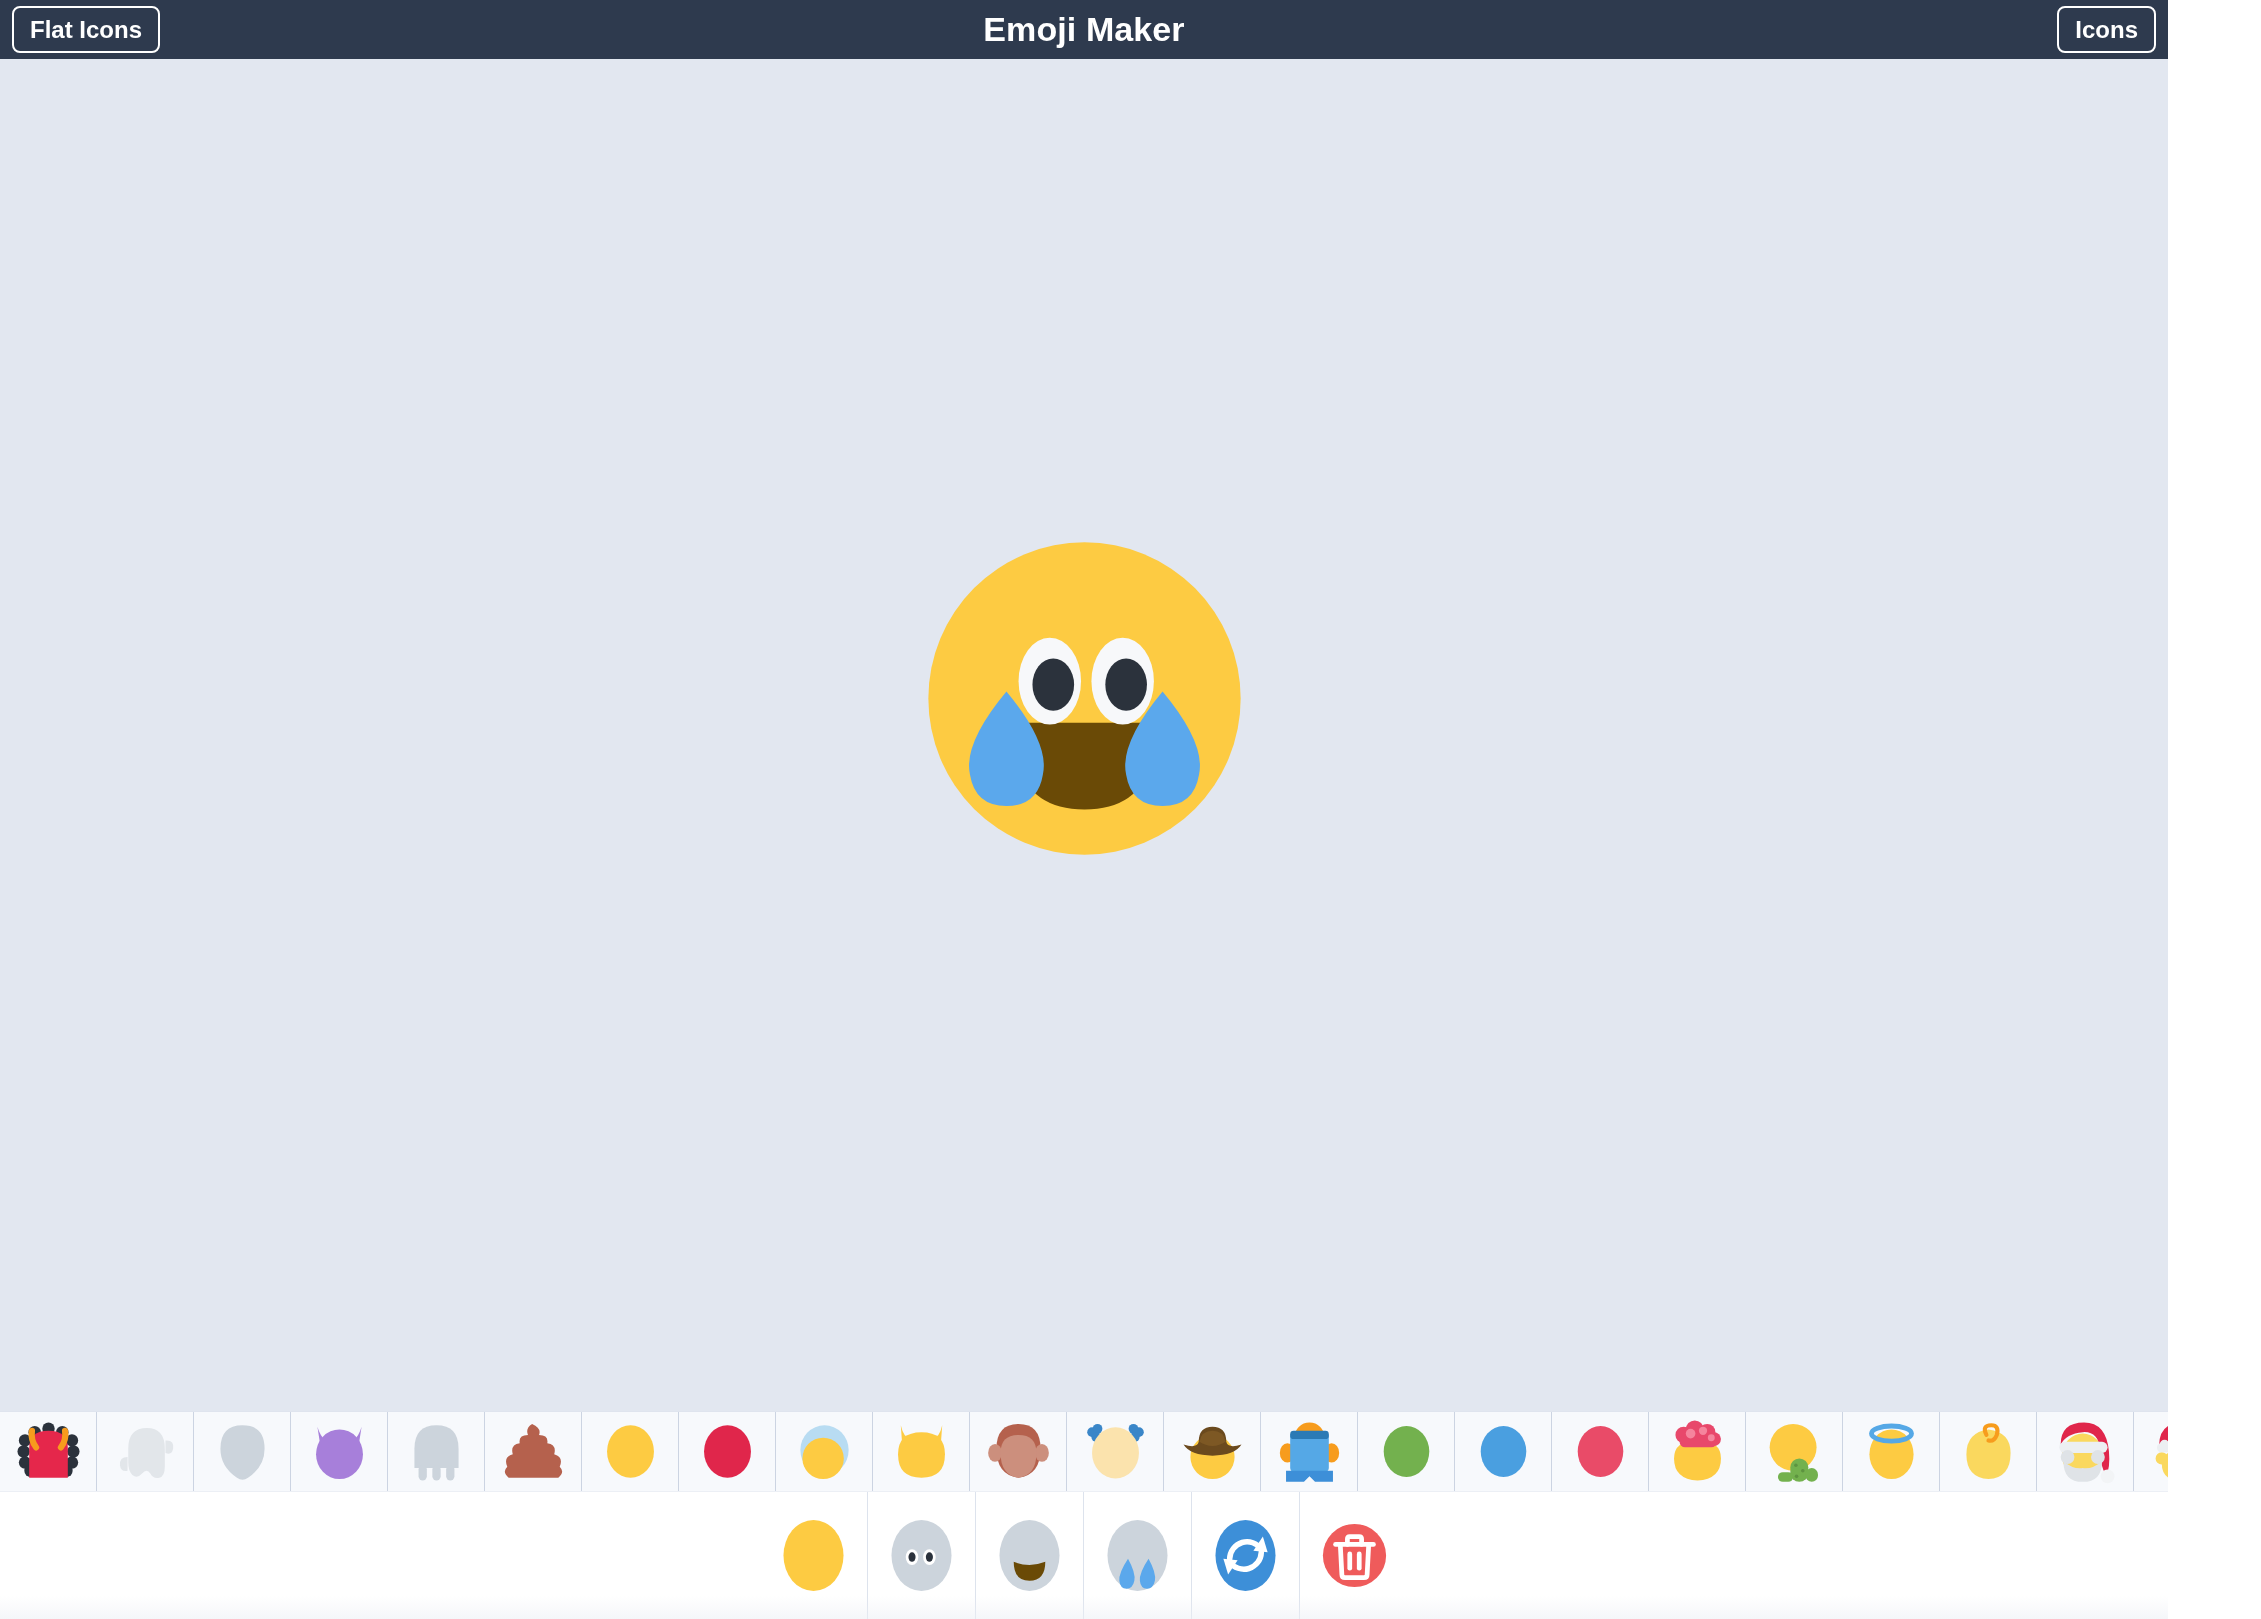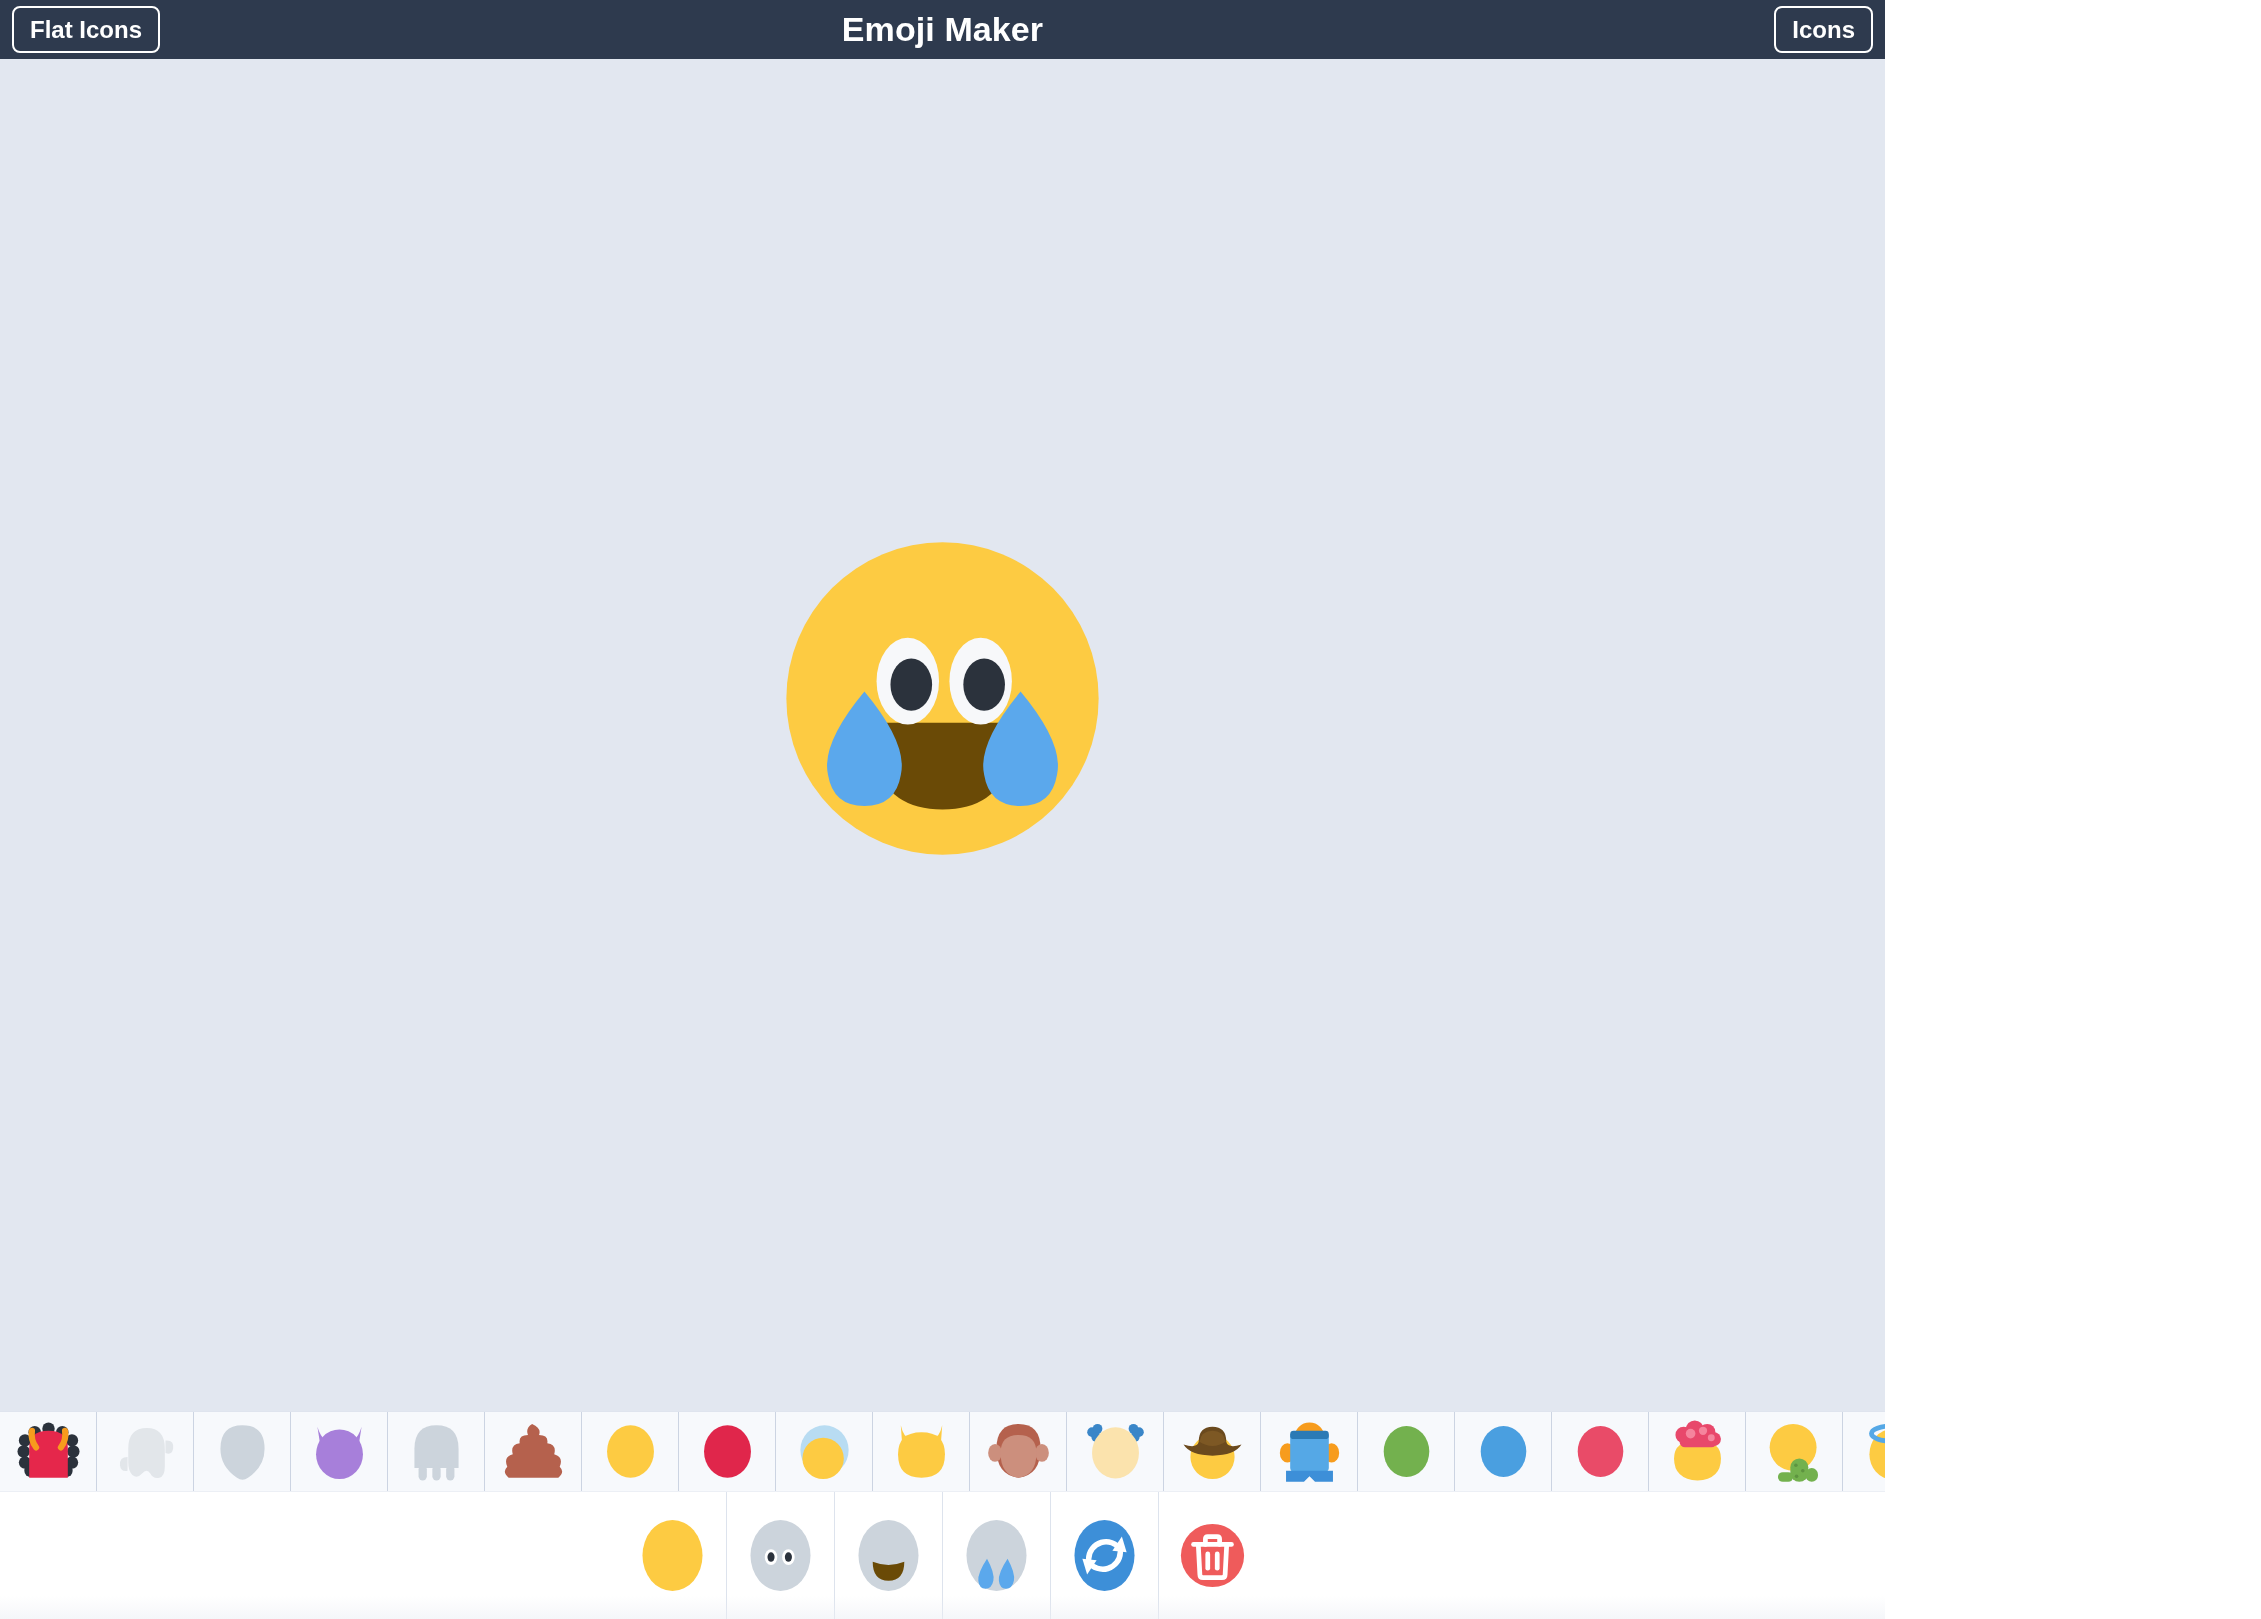--- a/index.html
+++ b/index.html
@@ -6,21 +6,21 @@
 
   html, body {
     width: 2261px;
     height: 1619px;
     overflow: hidden;
     font-family: "Liberation Sans", sans-serif;
     background: #ffffff;
   }
 
   .app {
-    width: 1885px;
+    width: 2168px;
     height: 1619px;
     display: flex;
     flex-direction: column;
     position: relative;
   }
 
   
   .header {
     flex: 0 0 59px;
     height: 59px;

